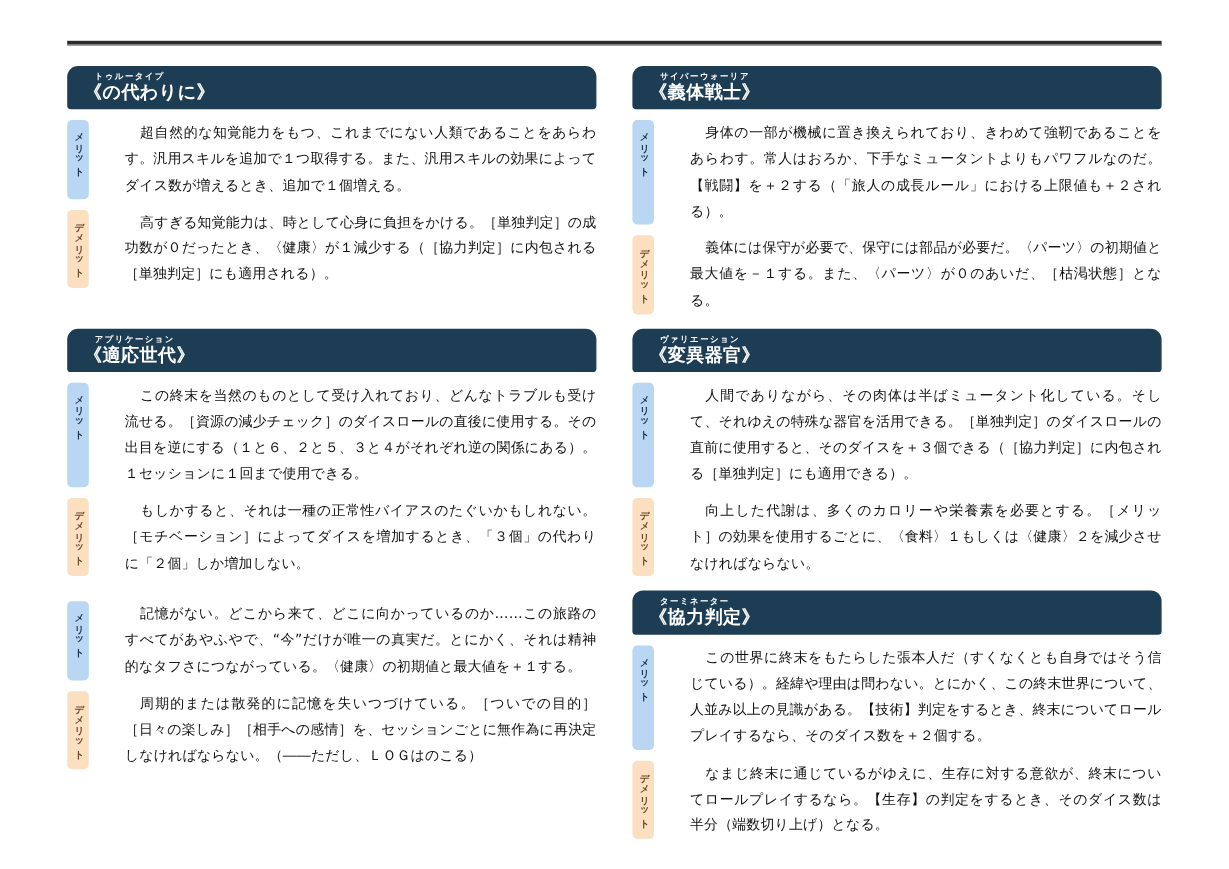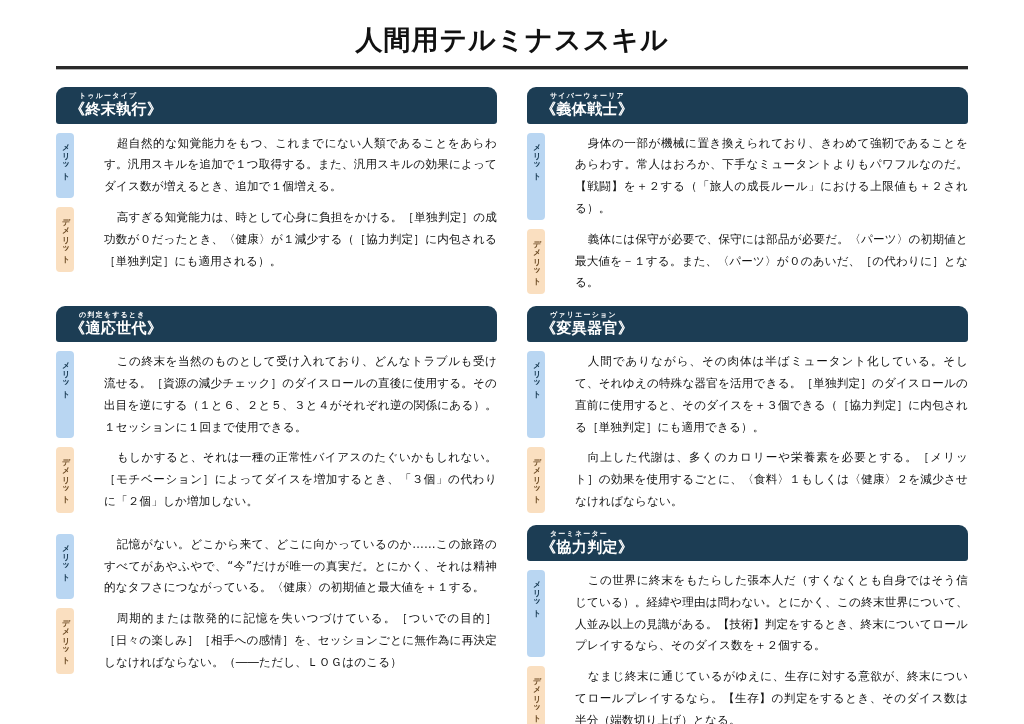--- a/index.html
+++ b/index.html
@@ -125,30 +125,29 @@
     letter-spacing: 0.15px;
     margin-left: 19px;
   }
 </style>
 </head>
 <body>
 
 <div class="page">
 
   <div class="title-block">
-    <div class="page-title">人間用テルミナススキル</div>
     <div class="title-rule"></div>
   </div>
 
   <div class="grid">
 
     <div class="card">
       <div class="card-header">
         <span class="ruby">トゥルータイプ</span>
-        <span class="name">《終末執行》</span>
+        <span class="name">《の代わりに》</span>
       </div>
       <div class="section">
         <div class="tab tab-merit">
             <span>メリット</span>
           </div>
         <div class="section-body">超自然的な知覚能力をもつ、これまでにない人類であることをあらわす。汎用スキルを追加で１つ取得する。また、汎用スキルの効果によってダイス数が増えるとき、追加で１個増える。</div>
       </div>
       <div class="section">
         <div class="tab tab-demerit">
             <span>デメリット</span>
@@ -165,27 +164,27 @@
       <div class="section">
         <div class="tab tab-merit">
             <span>メリット</span>
           </div>
         <div class="section-body">身体の一部が機械に置き換えられており、きわめて強靭であることをあらわす。常人はおろか、下手なミュータントよりもパワフルなのだ。【戦闘】を＋２する（「旅人の成長ルール」における上限値も＋２される）。</div>
       </div>
       <div class="section">
         <div class="tab tab-demerit">
             <span>デメリット</span>
           </div>
-        <div class="section-body">義体には保守が必要で、保守には部品が必要だ。〈パーツ〉の初期値と最大値を－１する。また、〈パーツ〉が０のあいだ、［の代わりに］となる。</div>
-      </div>
-    </div>
-
-    <div class="card">
-      <div class="card-header">
-        <span class="ruby">の判定をするとき</span>
+        <div class="section-body">義体には保守が必要で、保守には部品が必要だ。〈パーツ〉の初期値と最大値を－１する。また、〈パーツ〉が０のあいだ、［枯渇状態］となる。</div>
+      </div>
+    </div>
+
+    <div class="card">
+      <div class="card-header">
+        <span class="ruby">アプリケーション</span>
         <span class="name">《適応世代》</span>
       </div>
       <div class="section">
         <div class="tab tab-merit">
             <span>メリット</span>
           </div>
         <div class="section-body">この終末を当然のものとして受け入れており、どんなトラブルも受け流せる。［資源の減少チェック］のダイスロールの直後に使用する。その出目を逆にする（１と６、２と５、３と４がそれぞれ逆の関係にある）。１セッションに１回まで使用できる。</div>
       </div>
       <div class="section">
         <div class="tab tab-demerit">

